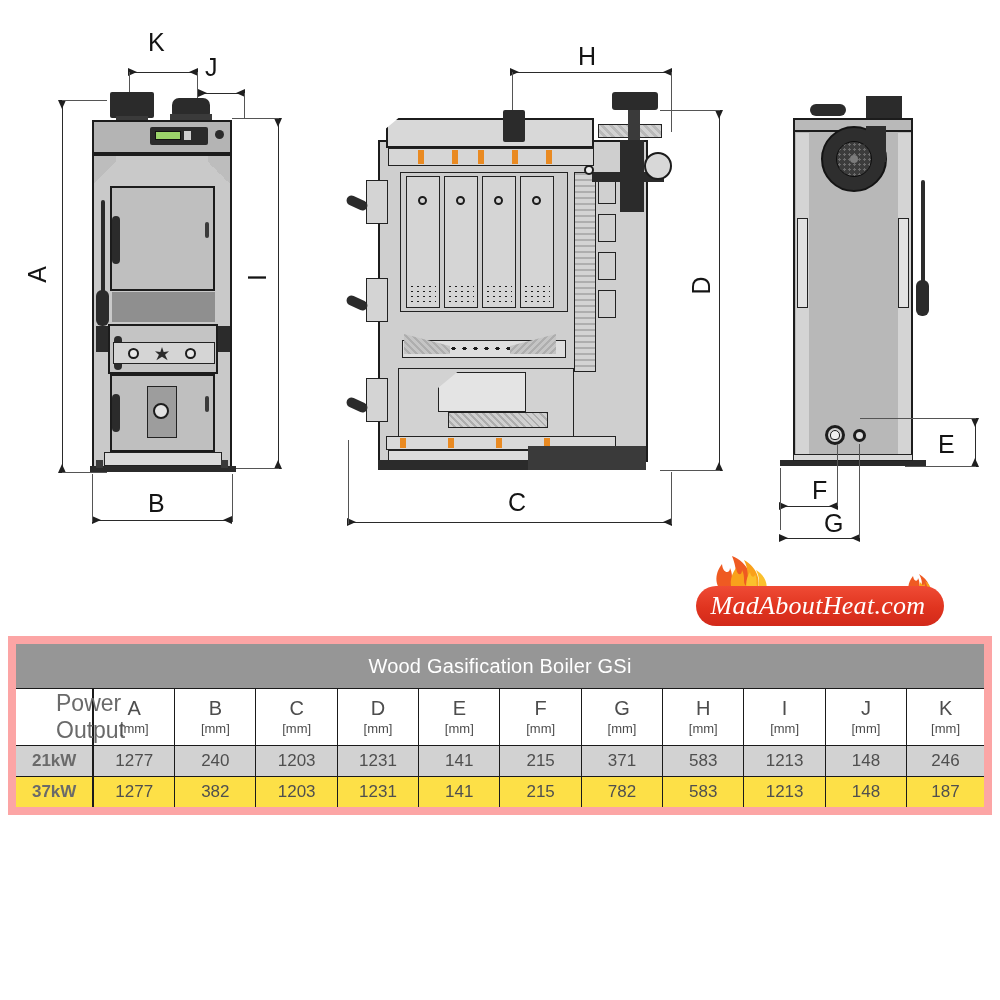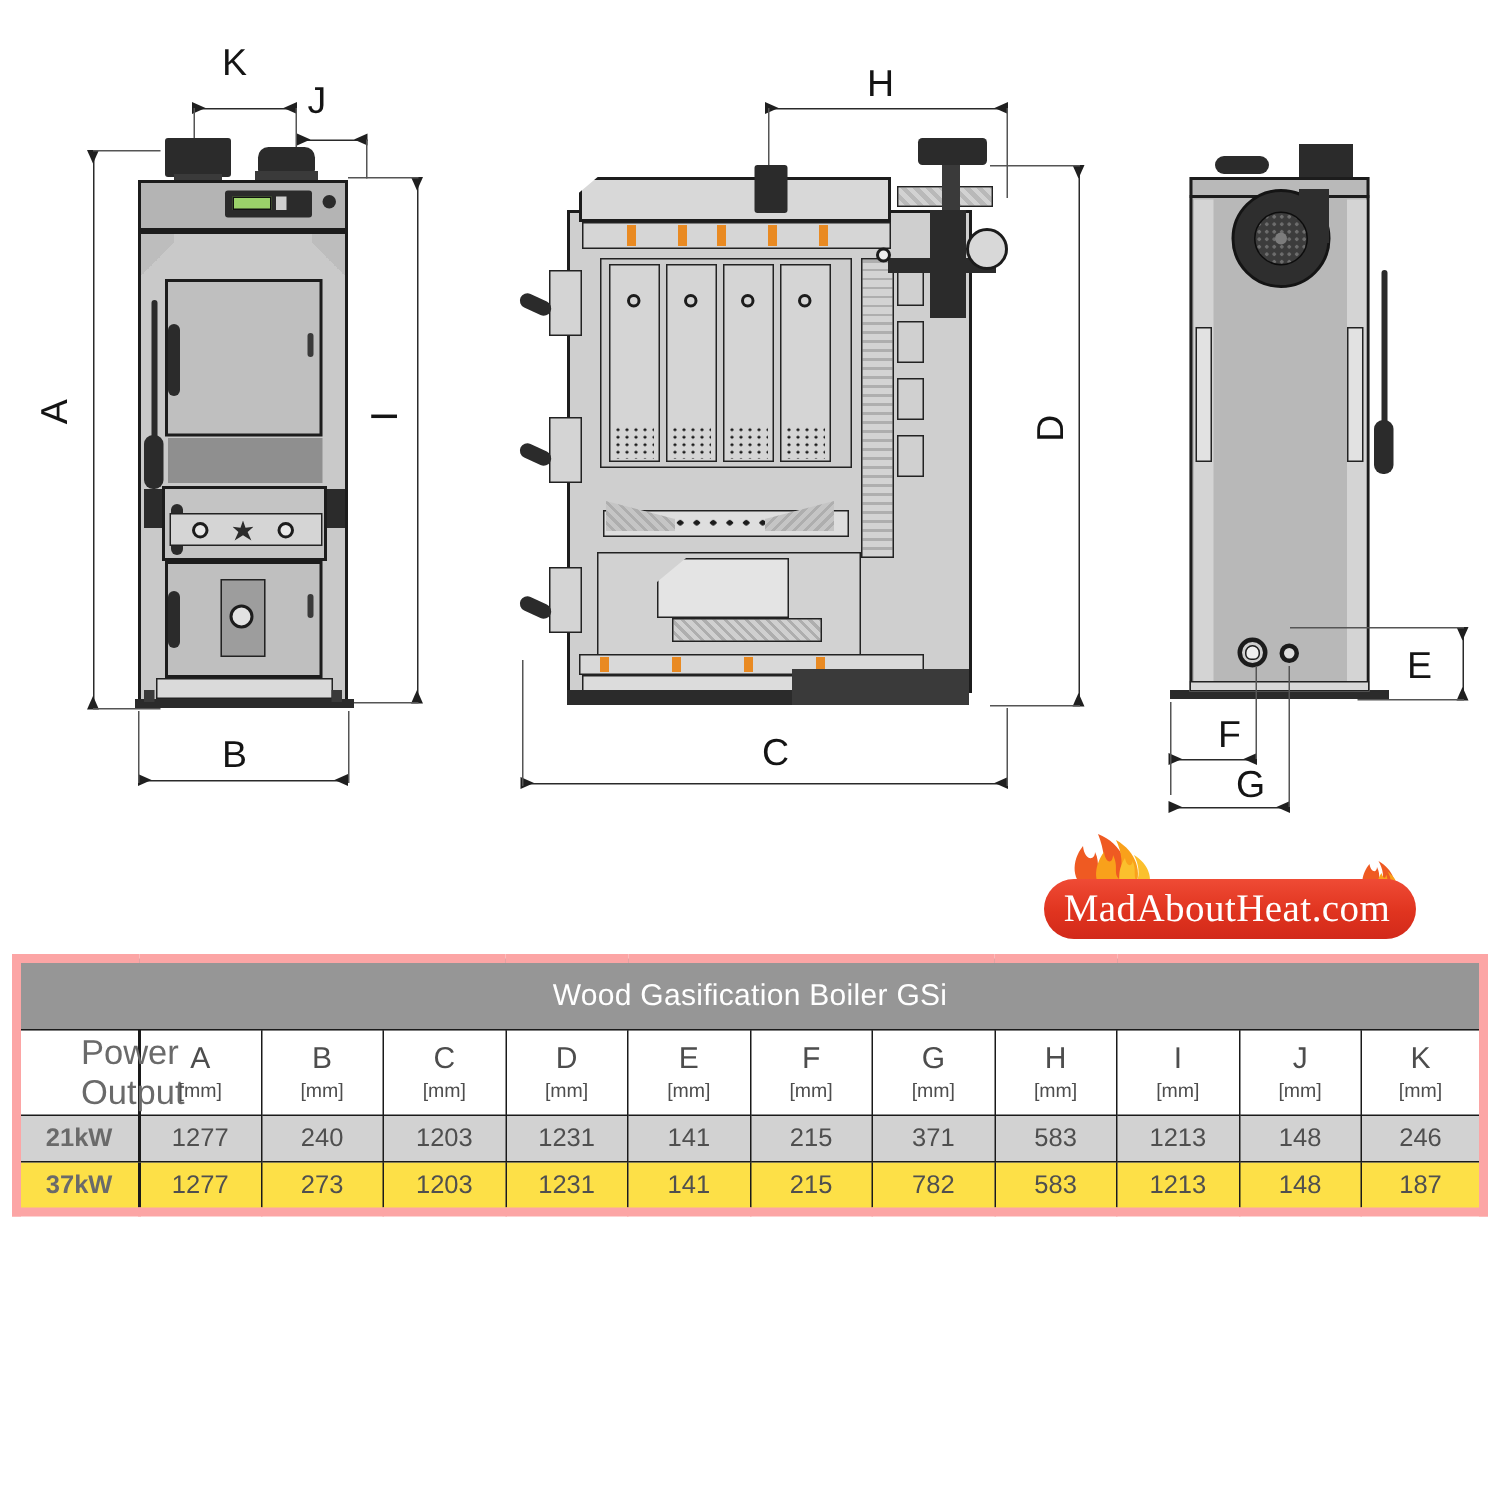--- a/index.html
+++ b/index.html
@@ -39,39 +39,39 @@
   .body-md{background:#b4b4b4;}
   .body-dk{background:#8f8f8f;}
   .body-xl{background:#dcdcdc;}
   .blk{background:#2b2b2b;}
   .blk2{background:#3a3a3a;}
   .ol{border:2px solid #1c1c1c;}
   .ol1{border:1px solid #222;}
   .orange{background:#e98a22;}
 
   
-  #logo{position:absolute;left:690px;top:548px;width:256px;height:82px;}
+  #logo{position:absolute;left:690px;top:548px;width:256px;height:82px;font-style:italic;}
   .logo-pill{
     position:absolute;left:6px;top:38px;width:248px;height:40px;
     background:linear-gradient(180deg,#ef4b35 0%,#e0341f 55%,#d2291a 100%);
     border-radius:20px;
   }
   .logo-text{
     position:absolute;left:0;top:40px;width:256px;height:36px;
     text-align:center;line-height:36px;
     font-family:"Liberation Serif", serif;
     font-size:26px;color:#ffffff;font-weight:400;
     letter-spacing:.3px;
   }
 
   
   #spec-table{
     position:absolute;left:8px;top:636px;width:984px;
     border-collapse:collapse;
-    border:6px solid #fca5a5;
+    border:8px solid #fca5a5;
     background:#fff;
     table-layout:fixed;
   }
   #spec-table td,#spec-table th{
     border:1px solid #1a1a1a;
     text-align:center;
     color:#5a5a5a;
     font-size:16px;
     font-family:"Liberation Sans", sans-serif;
     padding:0;
@@ -403,21 +403,21 @@
         <td>371</td>
         <td>583</td>
         <td>1213</td>
         <td>148</td>
         <td>246</td>
       </tr>
 
       <tr class="r-plain">
         <td class="power">37kW</td>
         <td>1277</td>
-        <td>273</td>
+        <td>382</td>
         <td>1203</td>
         <td>1231</td>
         <td>141</td>
         <td>215</td>
         <td>782</td>
         <td>583</td>
         <td>1213</td>
         <td>148</td>
         <td>187</td>
       </tr>

